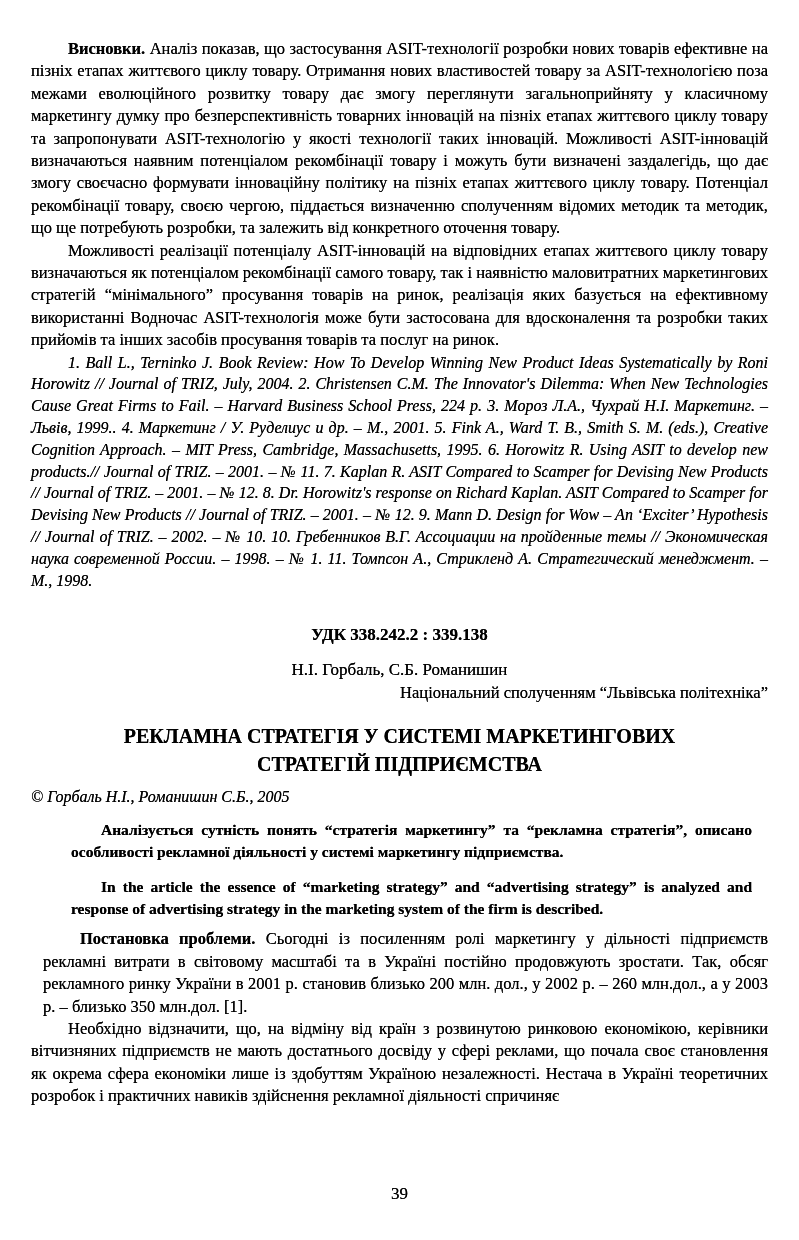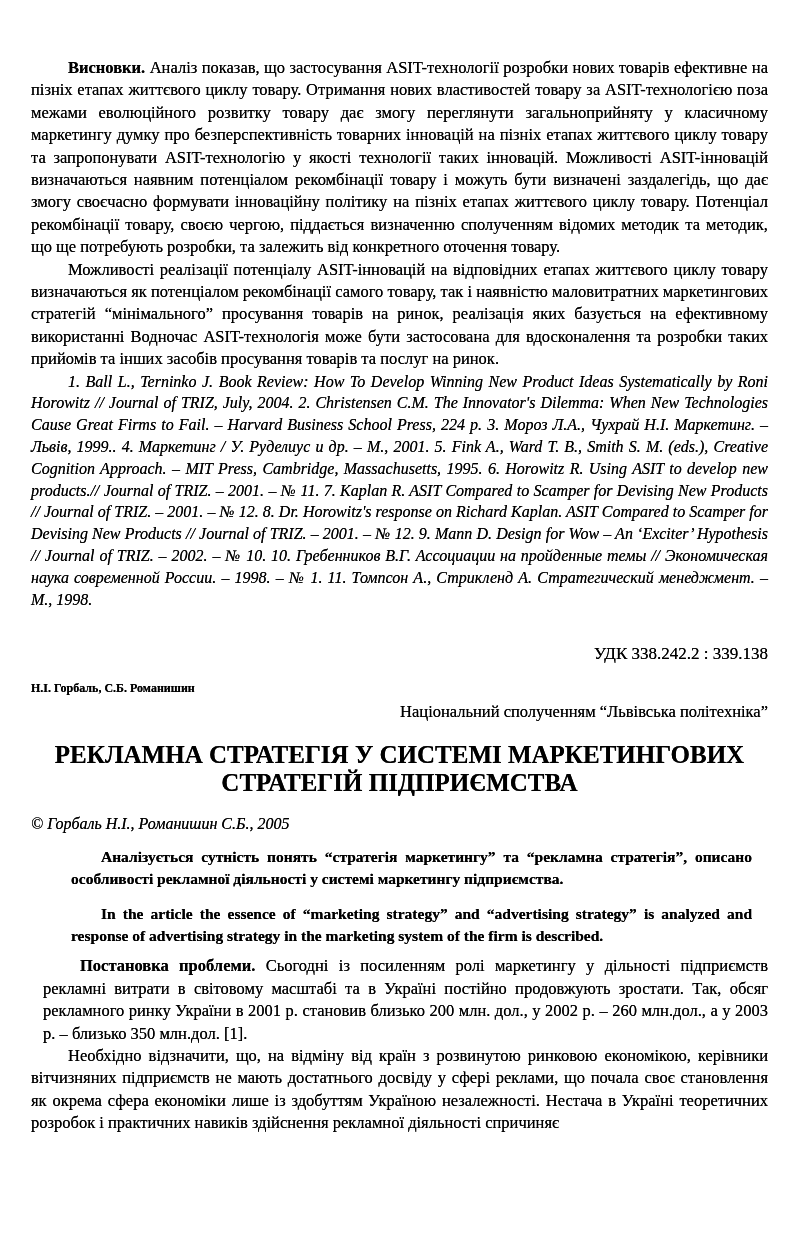--- a/index.html
+++ b/index.html
@@ -5,21 +5,21 @@
   html, body {
     margin: 0;
     padding: 0;
     background: #ffffff;
   }
   .page {
     position: relative;
     width: 799px;
     height: 1240px;
     box-sizing: border-box;
-    padding: 57px 31px 0 31px;
+    padding: 38px 31px 0 31px;
     background: #ffffff;
     color: #000000;
     font-family: "Liberation Serif", "DejaVu Serif", serif;
     overflow: hidden;
     text-shadow: 0 0 0.5px rgba(0,0,0,0.85);
   }
   p { margin: 0; }
   .body-par {
     font-size: 16.5px;
     line-height: 22.4px;
@@ -29,41 +29,41 @@
   .body-par b { font-weight: bold; }
   .refs {
     font-style: italic;
     font-size: 16px;
     line-height: 21.8px;
     text-align: justify;
     text-indent: 37px;
   }
   .udk {
     margin-top: 32px;
+    font-weight: bold;
+    font-size: 17px;
+    line-height: 23px;
+    text-align: center;
+  }
+  .authors {
+    margin-top: 12px;
     font-weight: normal;
     font-size: 17px;
     line-height: 23px;
-    text-align: right;
-  }
-  .authors {
-    margin-top: 12px;
-    font-weight: bold;
-    font-size: 12px;
-    line-height: 23px;
-    text-align: left;
+    text-align: center;
   }
   .affiliation {
     font-size: 16.5px;
     line-height: 23px;
     text-align: right;
   }
   .title {
-    margin: 18px 0 16px 0;
+    margin: 18px 0 8px 0;
     text-align: center;
-    font-size: 25px;
+    font-size: 20px;
     line-height: 28px;
     font-weight: bold;
   }
   .title .tl { display: block; }
   .copyright {
     margin-top: 8px;
     font-style: italic;
     font-size: 16px;
     line-height: 21px;
   }
@@ -112,14 +112,15 @@
   <p class="copyright">© Горбаль Н.І., Романишин С.Б., 2005</p>
 
   <p class="abstract ua">Аналізується сутність понять “стратегія маркетингу” та “рекламна стратегія”, описано особливості рекламної діяльності у системі маркетингу підприємства.</p>
 
   <p class="abstract en">In the article the essence of “marketing strategy” and “advertising strategy” is analyzed and response of advertising strategy in the marketing system of the firm is described.</p>
 
   <p class="body-par after-abstract"><b>Постановка проблеми.</b><span> Сьогодні із посиленням ролі маркетингу у дільності підприємств рекламні витрати в світовому масштабі та в Україні постійно продовжують зростати. Так, обсяг рекламного ринку України в 2001 р. становив близько 200 млн. дол., у 2002 р. – 260 млн.дол., а у 2003 р. – близько 350 млн.дол. [1].</span></p>
 
   <p class="body-par">Необхідно відзначити, що, на відміну від країн з розвинутою ринковою економікою, керівники вітчизняних підприємств не мають достатнього досвіду у сфері реклами, що почала своє становлення як окрема сфера економіки лише із здобуттям Україною незалежності. Нестача в Україні теоретичних розробок і практичних навиків здійснення рекламної діяльності спричиняє</p>
 
+  <div class="pagenum">39</div>
 
 </div>
 
 </body></html>

